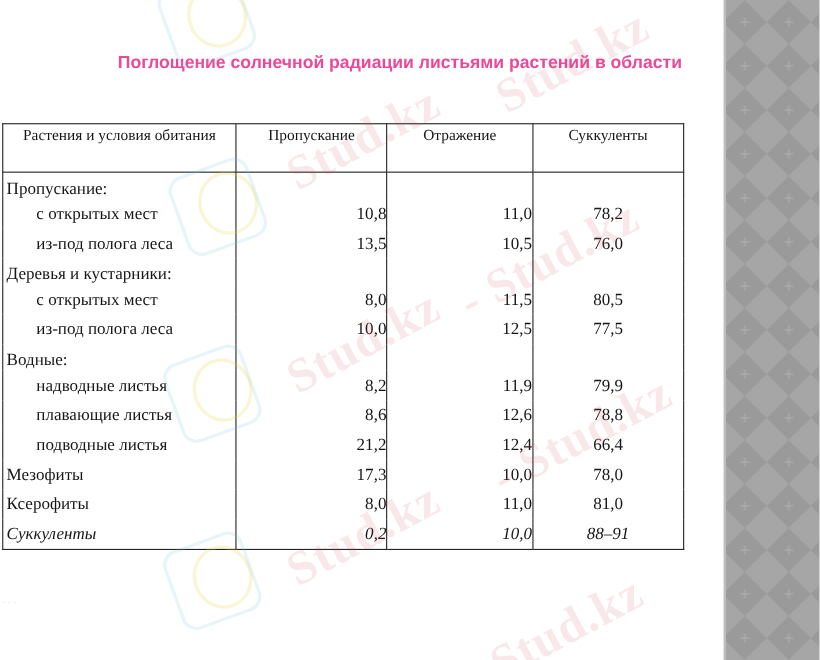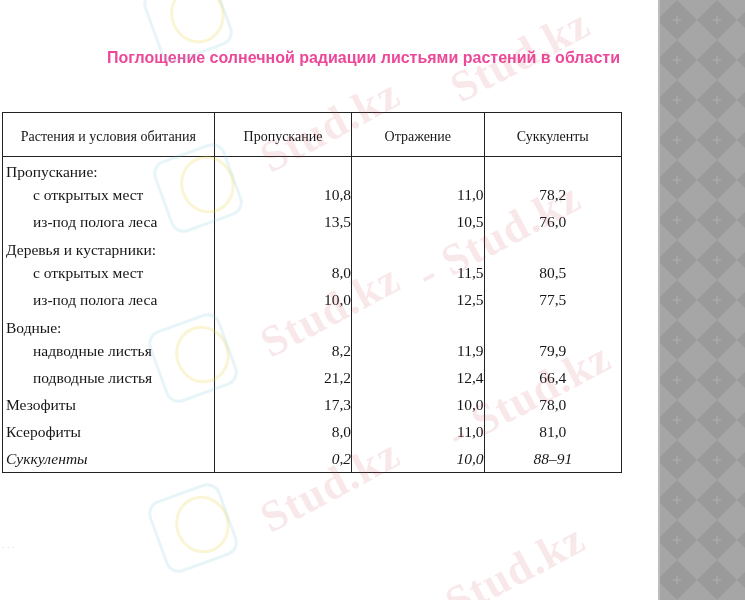--- a/index.html
+++ b/index.html
@@ -55,21 +55,21 @@
       color: #161616;
     }
     .data-table th {
       font-weight: normal;
       font-size: 14px;
       line-height: 16px;
       height: 44px;
       border: 1.5px solid #222;
       text-align: center;
       vertical-align: top;
-      padding-top: 16px;
+      padding-top: 3px;
       box-sizing: border-box;
     }
     .data-table td {
       border-left: 1.5px solid #222;
       border-right: 1.5px solid #222;
       padding: 0;
       height: 27px;
       vertical-align: middle;
     }
     .data-table tr.group td { height: 24px; vertical-align: bottom; }
@@ -175,20 +175,26 @@
         <td class="c0 pad0">Водные:</td>
         <td class="c1"></td>
         <td class="c2"></td>
         <td class="c3"></td>
       </tr>
       <tr>
         <td class="c0 indent">надводные листья</td>
         <td class="c1">8,2</td>
         <td class="c2">11,9</td>
         <td class="c3">79,9</td>
+      </tr>
+      <tr>
+        <td class="c0 indent">плавающие листья</td>
+        <td class="c1">8,6</td>
+        <td class="c2">12,6</td>
+        <td class="c3">78,8</td>
       </tr>
       <tr>
         <td class="c0 indent">подводные листья</td>
         <td class="c1">21,2</td>
         <td class="c2">12,4</td>
         <td class="c3">66,4</td>
       </tr>
       <tr>
         <td class="c0 pad0">Мезофиты</td>
         <td class="c1">17,3</td>

